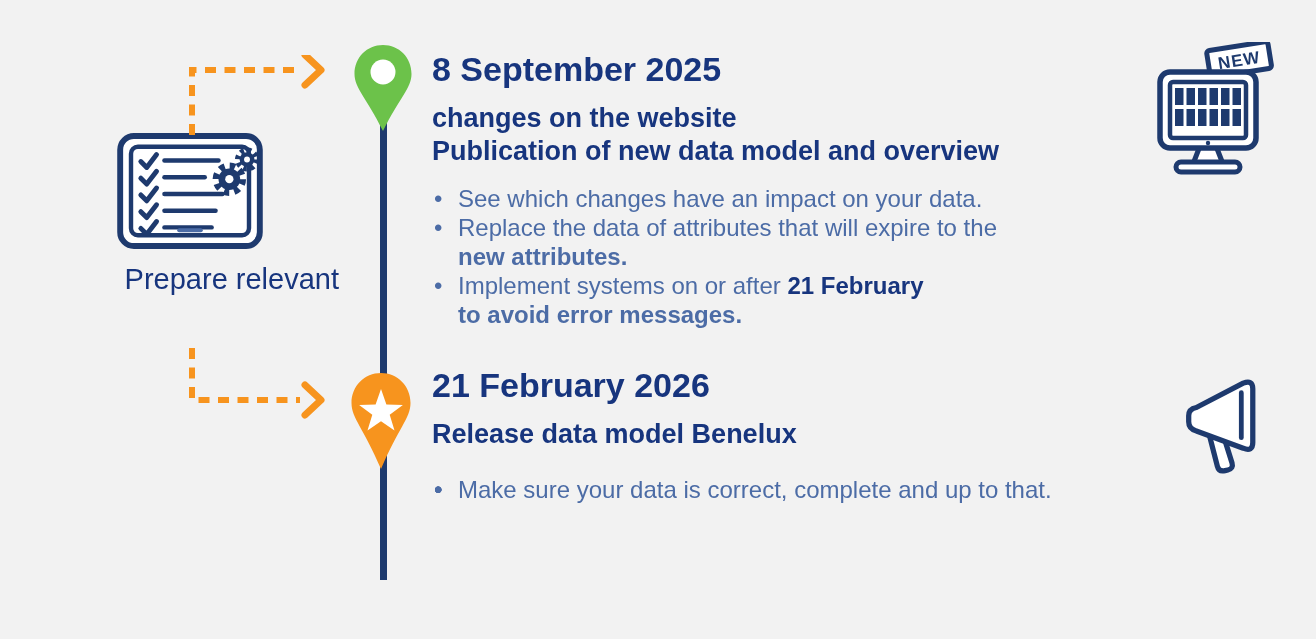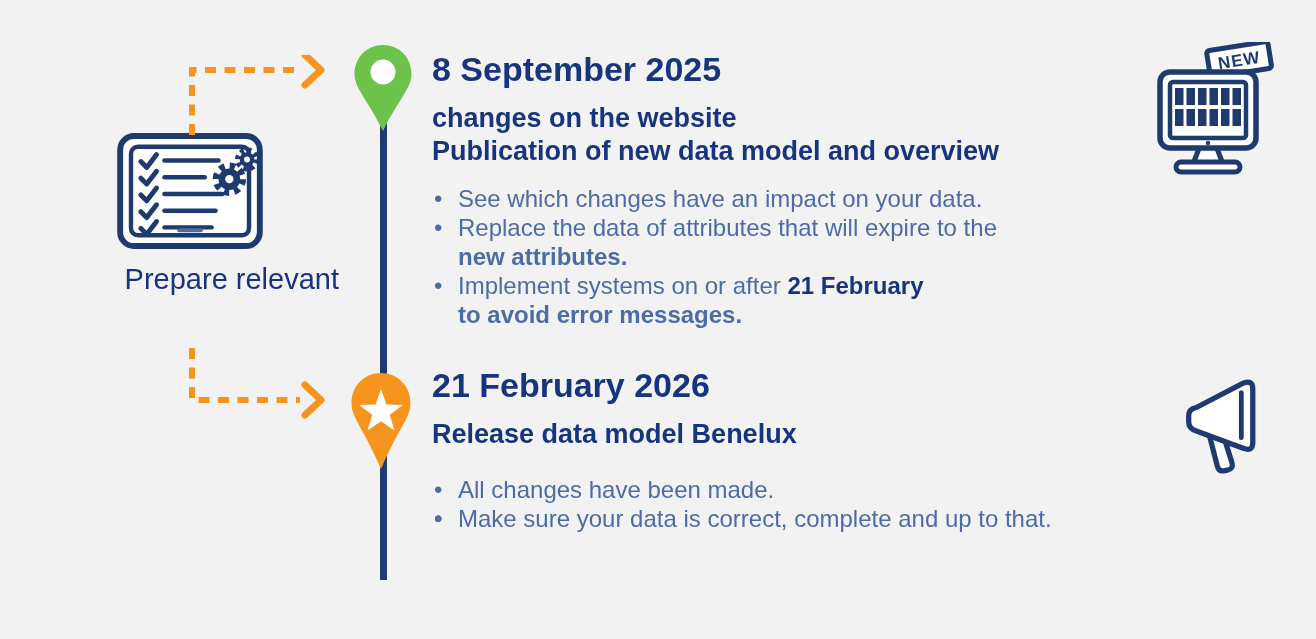--- a/index.html
+++ b/index.html
@@ -145,21 +145,20 @@
   </div>
 
   <div id="milestone-2" class="abs milestone">
     <h1 class="date">21 February 2026</h1>
     <h2 class="mtitle">
       <span class="nowrap">Release data model Benelux</span>
     </h2>
     <ul class="bullets">
       <li>
         <span class="bm">•</span>
-        <span>All changes have been made.</span>
       </li>
       <li>
         <span class="bm">•</span>
       </li>
       <li>
         <span class="bm">•</span>
       </li>
       <li>
         <span class="bm">•</span>
         <span>Make sure your data is correct, complete and up to that.</span>

